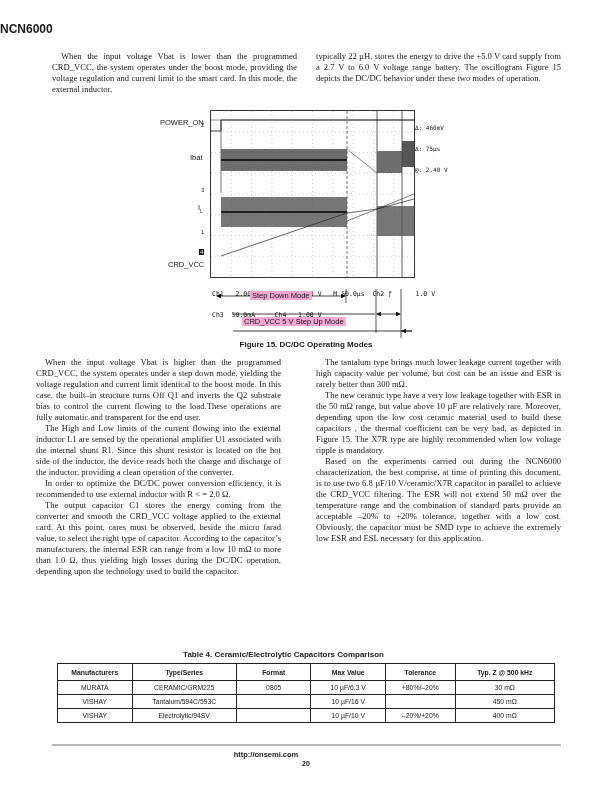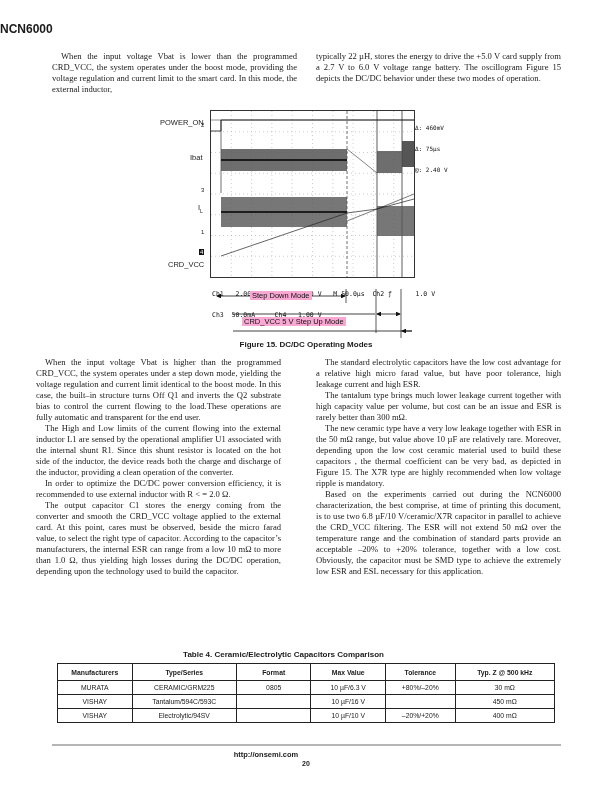--- a/index.html
+++ b/index.html
@@ -135,21 +135,20 @@
 
 <div class="fig-caption">Figure 15. DC/DC Operating Modes</div>
 
 <div class="col col-left-bot">
   <p>When the input voltage Vbat is higher than the programmed CRD_VCC, the system operates under a step down mode, yielding the voltage regulation and current limit identical to the boost mode. In this case, the built–in structure turns Off Q1 and inverts the Q2 substrate bias to control the current flowing to the load.These operations are fully automatic and transparent for the end user.</p>
   <p>The High and Low limits of the current flowing into the external inductor L1 are sensed by the operational amplifier U1 associated with the internal shunt R1. Since this shunt resistor is located on the hot side of the inductor, the device reads both the charge and discharge of the inductor, providing a clean operation of the converter.</p>
   <p>In order to optimize the DC/DC power conversion efficiency, it is recommended to use external inductor with R &lt; = 2.0 Ω.</p>
   <p>The output capacitor C1 stores the energy coming from the converter and smooth the CRD_VCC voltage applied to the external card. At this point, cares must be observed, beside the micro farad value, to select the right type of capacitor. According to the capacitor’s manufacturers, the internal ESR can range from a low 10 mΩ to more than 1.0 Ω, thus yielding high losses during the DC/DC operation, depending upon the technology used to build the capacitor.</p>
 </div>
 <div class="col col-right-bot">
-  <p>The standard electrolytic capacitors have the low cost advantage for a relative high micro farad value, but have poor tolerance, high leakage current and high ESR.</p>
   <p>The tantalum type brings much lower leakage current together with high capacity value per volume, but cost can be an issue and ESR is rarely better than 300 mΩ.</p>
   <p>The new ceramic type have a very low leakage together with ESR in the 50 mΩ range, but value above 10 µF are relatively rare. Moreover, depending upon the low cost ceramic material used to build these capacitors , the thermal coefficient can be very bad, as depicted in Figure 15. The X7R type are highly recommended when low voltage ripple is mandatory.</p>
   <p>Based on the experiments carried out during the NCN6000 characterization, the best comprise, at time of printing this document, is to use two 6.8 µF/10 V/ceramic/X7R capacitor in parallel to achieve the CRD_VCC filtering. The ESR will not extend 50 mΩ over the temperature range and the combination of standard parts provide an acceptable –20% to +20% tolerance, together with a low cost. Obviously, the capacitor must be SMD type to achieve the extremely low ESR and ESL necessary for this application.</p>
 </div>
 
 <div class="table-caption">Table 4. Ceramic/Electrolytic Capacitors Comparison</div>
 <table class="cmp">
   <thead>
     <tr>
       <th style="width:15%">Manufacturers</th>

